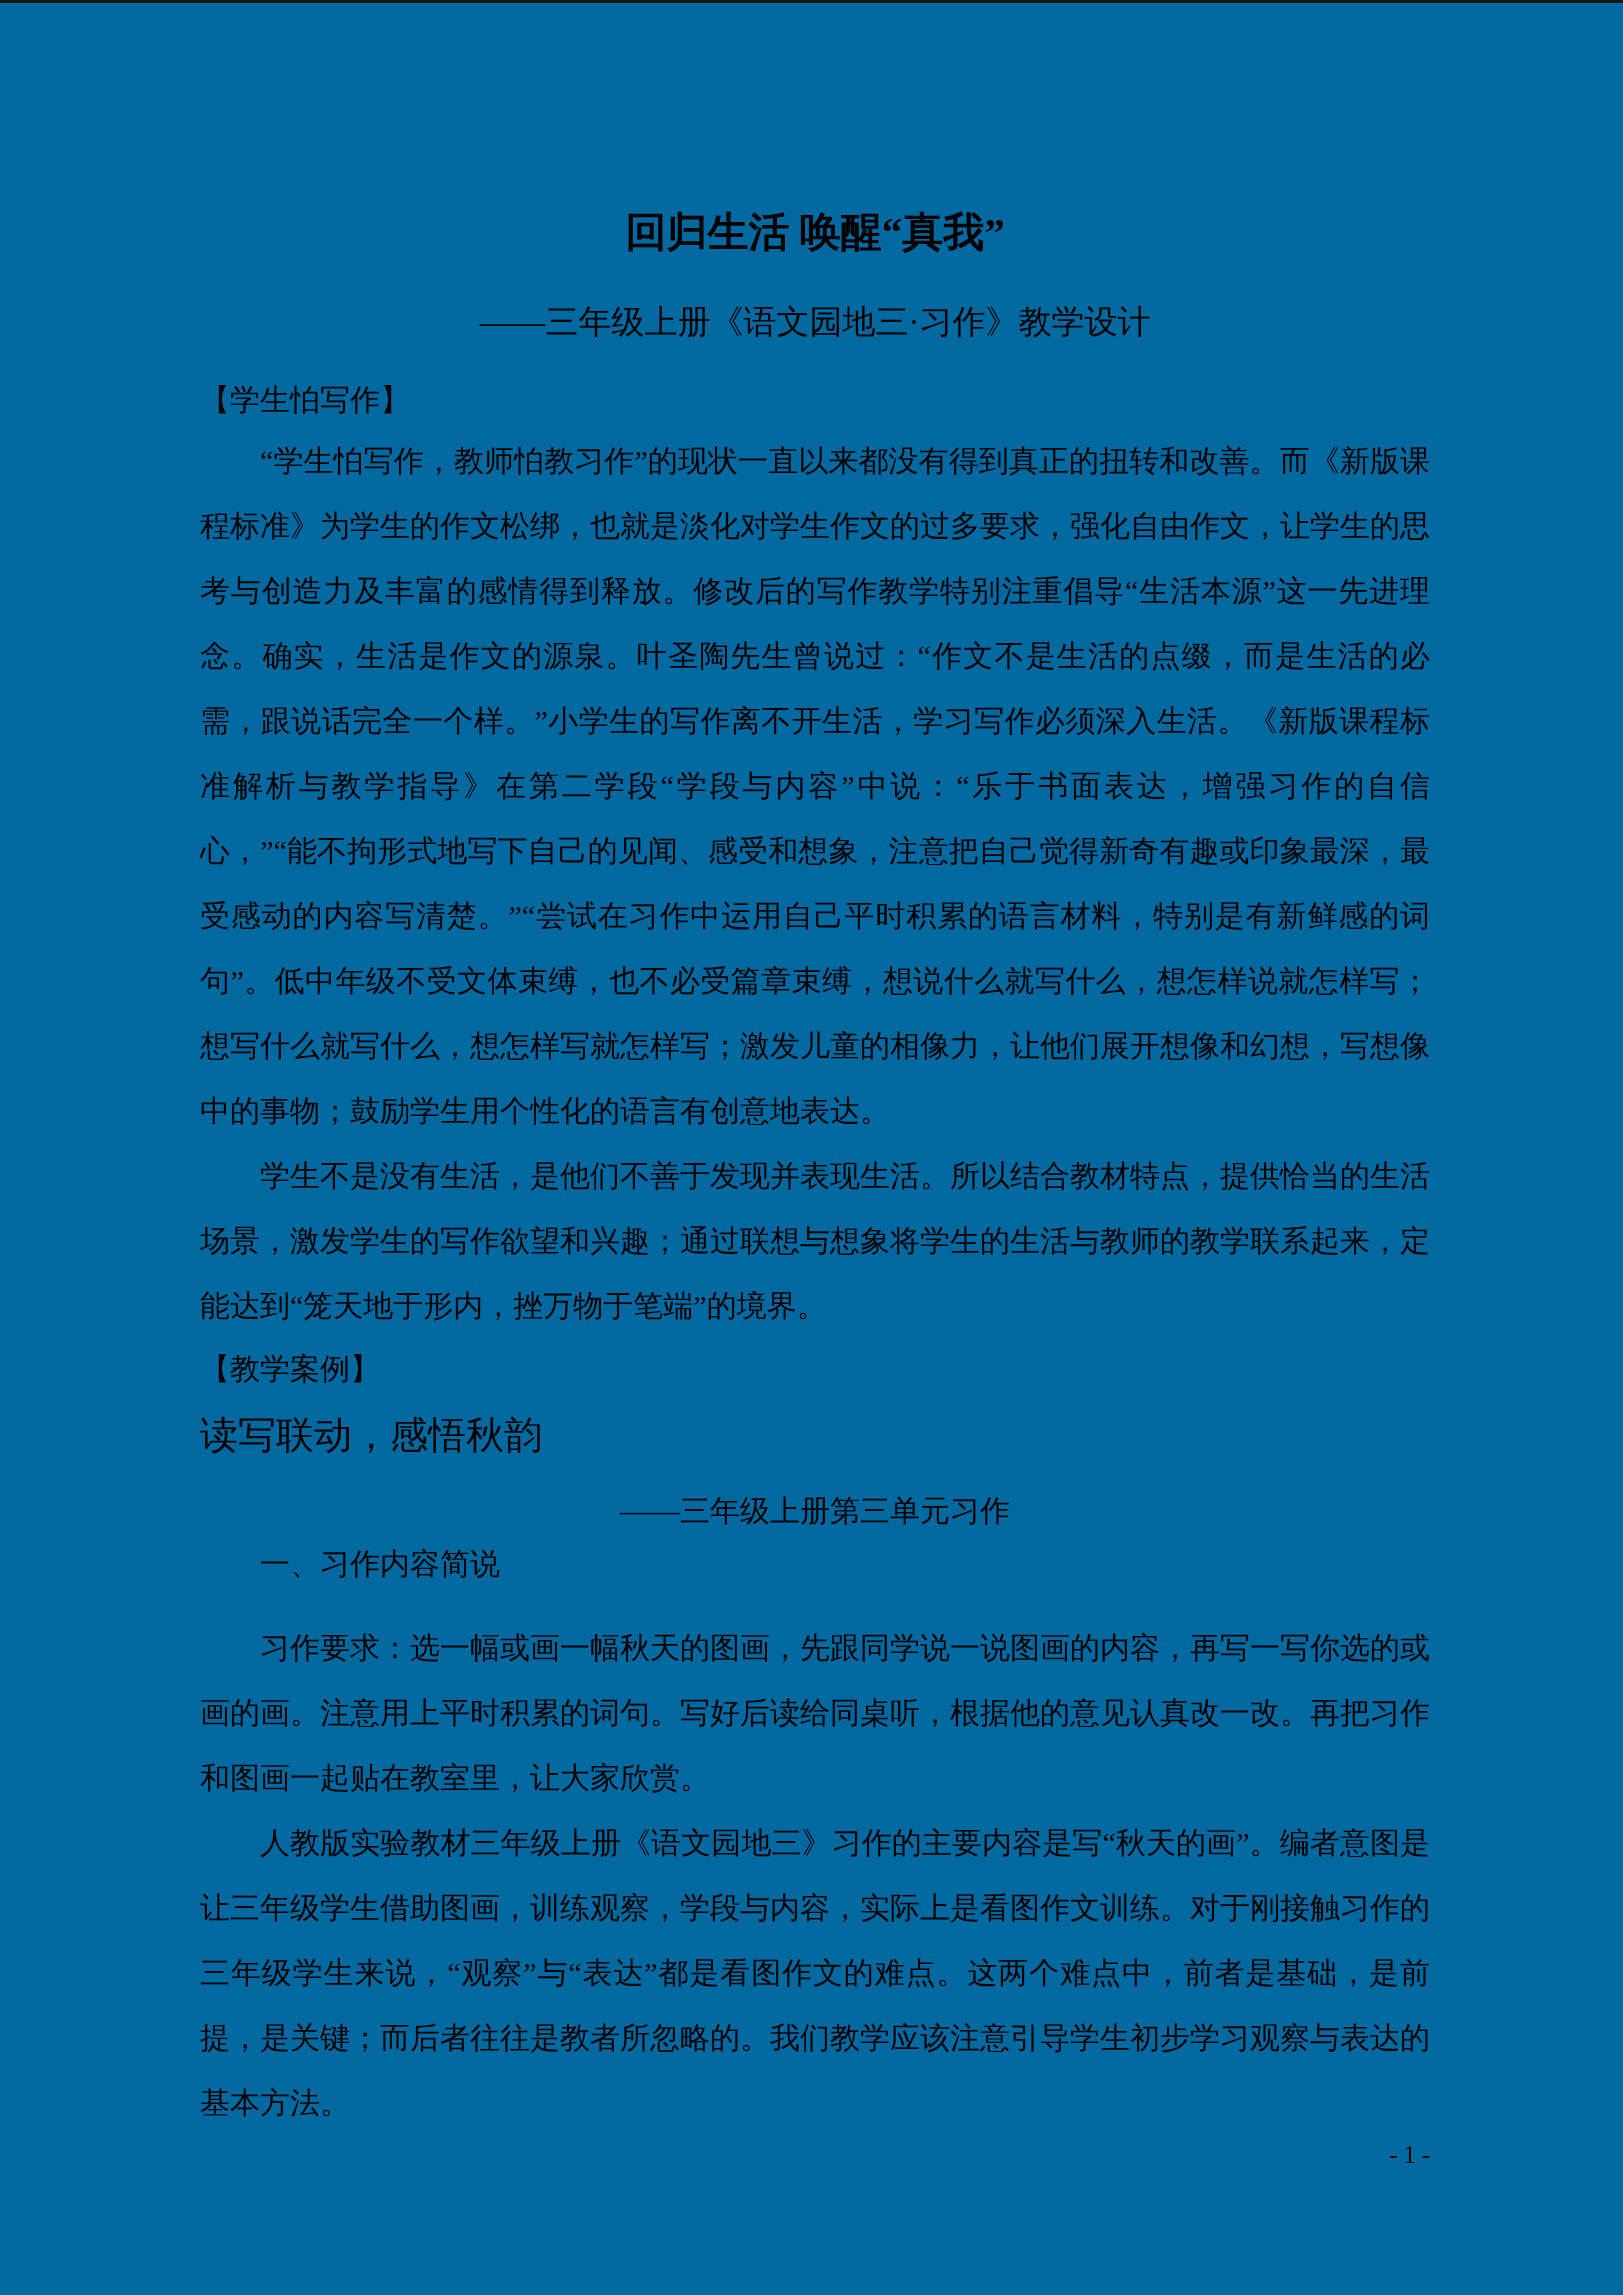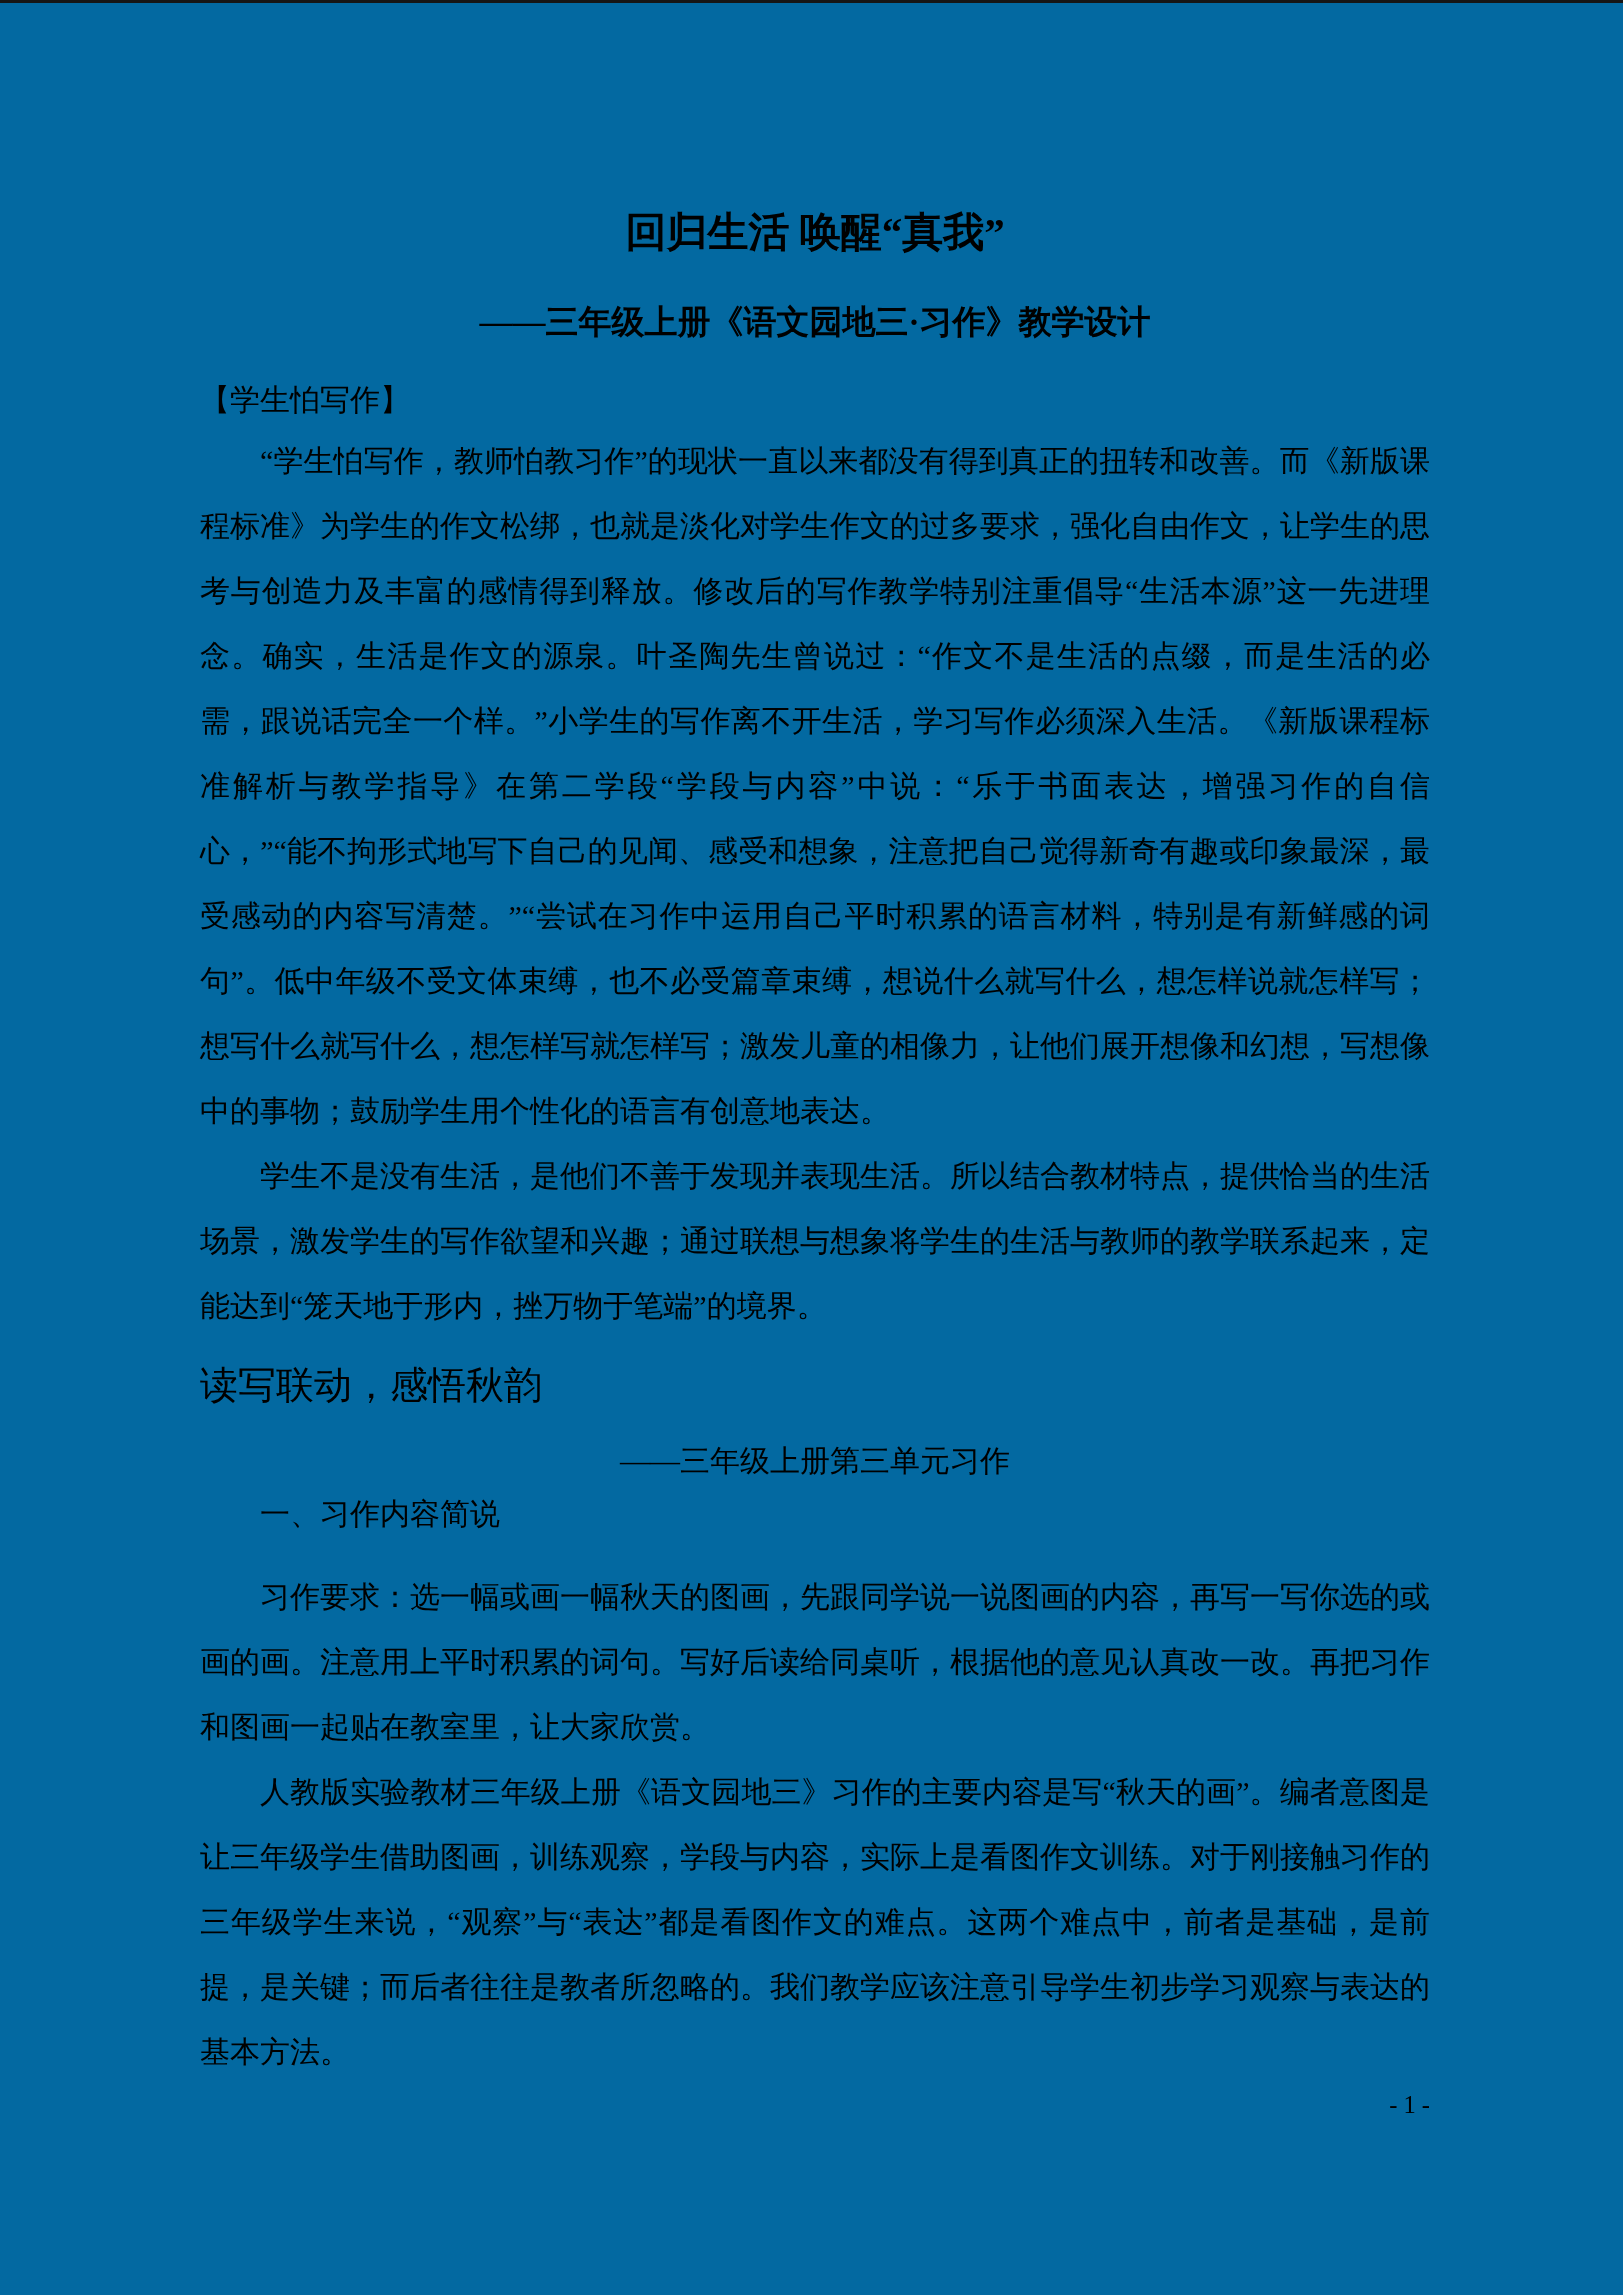--- a/index.html
+++ b/index.html
@@ -35,21 +35,21 @@
       padding-top: 205px;
       font-size: 41px;
       line-height: 55px;
       font-weight: 700;
       text-align: center;
     }
     .doc-subtitle {
       margin: 40px 0 0 0;
       font-size: 33px;
       line-height: 44px;
-      font-weight: 700;
+      font-weight: 400;
       text-align: center;
     }
     .sec-header {
       margin: 35px 0 0 0;
       font-size: 30px;
       line-height: 41px;
       font-weight: 400;
       text-align: left;
     }
     .sec-header.sec2 {
@@ -91,20 +91,21 @@
 <body>
 
 <div class="page">
   <div class="top-rule"></div>
   <div class="content">
     <h1 class="doc-title">回归生活 唤醒“真我”</h1>
     <h2 class="doc-subtitle">——三年级上册《语文园地三·习作》教学设计</h2>
     <div class="sec-header">【学生怕写作】</div>
     <p class="body-p p1">“学生怕写作，教师怕教习作”的现状一直以来都没有得到真正的扭转和改善。而《新版课程标准》为学生的作文松绑，也就是淡化对学生作文的过多要求，强化自由作文，让学生的思考与创造力及丰富的感情得到释放。修改后的写作教学特别注重倡导“生活本源”这一先进理念。确实，生活是作文的源泉。叶圣陶先生曾说过：“作文不是生活的点缀，而是生活的必需，跟说话完全一个样。”小学生的写作离不开生活，学习写作必须深入生活。《新版课程标准解析与教学指导》在第二学段“学段与内容”中说：“乐于书面表达，增强习作的自信心，”“能不拘形式地写下自己的见闻、感受和想象，注意把自己觉得新奇有趣或印象最深，最受感动的内容写清楚。”“尝试在习作中运用自己平时积累的语言材料，特别是有新鲜感的词句”。低中年级不受文体束缚，也不必受篇章束缚，想说什么就写什么，想怎样说就怎样写；想写什么就写什么，想怎样写就怎样写；激发儿童的相像力，让他们展开想像和幻想，写想像中的事物；鼓励学生用个性化的语言有创意地表达。</p>
     <p class="body-p">学生不是没有生活，是他们不善于发现并表现生活。所以结合教材特点，提供恰当的生活场景，激发学生的写作欲望和兴趣；通过联想与想象将学生的生活与教师的教学联系起来，定能达到“笼天地于形内，挫万物于笔端”的境界。</p>
+    <div class="sec-header sec2">【教学案例】</div>
     <div class="case-title">读写联动，感悟秋韵</div>
     <div class="case-subtitle">——三年级上册第三单元习作</div>
     <p class="body-p">一、习作内容简说</p>
     <p class="body-p p3">习作要求：选一幅或画一幅秋天的图画，先跟同学说一说图画的内容，再写一写你选的或画的画。注意用上平时积累的词句。写好后读给同桌听，根据他的意见认真改一改。再把习作和图画一起贴在教室里，让大家欣赏。</p>
     <p class="body-p">人教版实验教材三年级上册《语文园地三》习作的主要内容是写“秋天的画”。编者意图是让三年级学生借助图画，训练观察，学段与内容，实际上是看图作文训练。对于刚接触习作的三年级学生来说，“观察”与“表达”都是看图作文的难点。这两个难点中，前者是基础，是前提，是关键；而后者往往是教者所忽略的。我们教学应该注意引导学生初步学习观察与表达的基本方法。</p>
     <div class="page-number">- 1 -</div>
   </div>
 </div>
 
 

